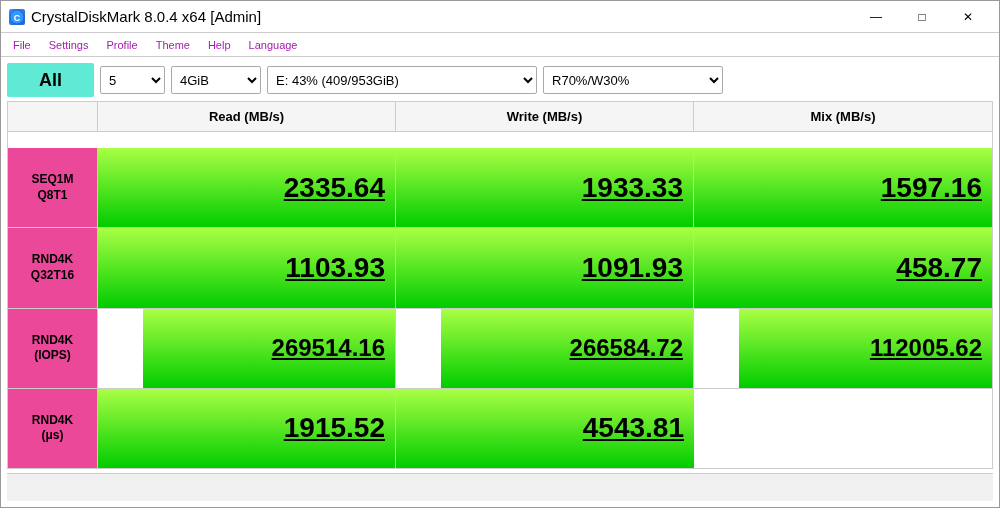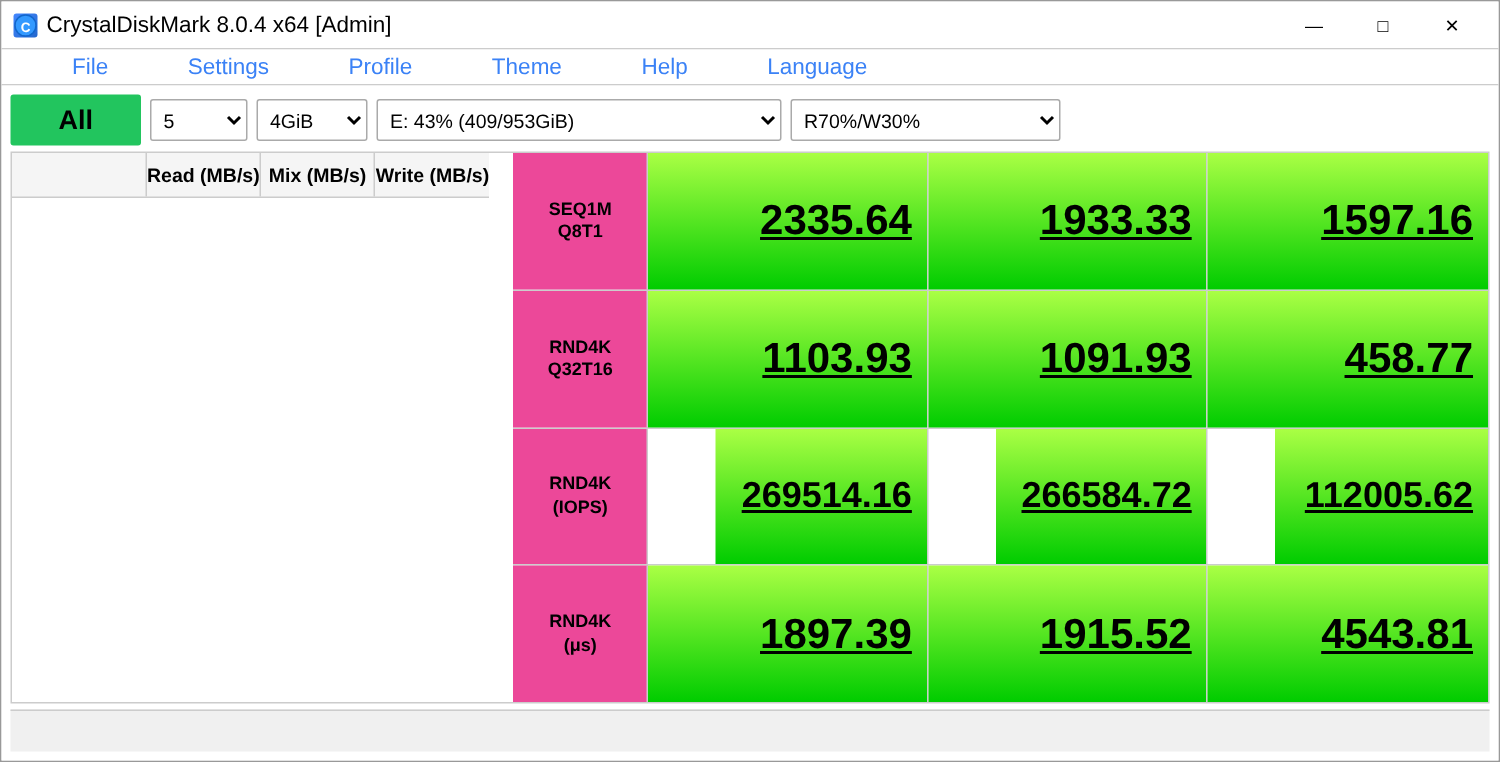--- a/index.html
+++ b/index.html
@@ -75,24 +75,23 @@
       align-items: center;
       padding: 0 4px;
       border-bottom: 1px solid #ccc;
       flex-shrink: 0;
       gap: 2px;
     }
 
     .menu-item {
       padding: 2px 8px;
       cursor: pointer;
-      font-size: 15px;
-      color: #3b82f6;
+      font-size: 11px;
+      color: #a21caf;
       border-radius: 2px;
-      margin-left: 35px;
     }
 
     
     .main-content {
       flex: 1;
       background: #ffffff;
       display: flex;
       flex-direction: column;
       padding: 6px;
       gap: 4px;
@@ -101,21 +100,21 @@
     
     .controls-row {
       display: flex;
       align-items: center;
       gap: 6px;
       height: 34px;
       flex-shrink: 0;
     }
 
     .all-btn {
-      background: #22c55e;
+      background: #5eead4;
       color: #000;
       font-weight: bold;
       font-size: 18px;
       border: none;
       cursor: pointer;
       padding: 4px 32px;
       height: 34px;
       min-width: 60px;
       border-radius: 2px;
     }
@@ -124,29 +123,29 @@
       height: 28px;
       border: 1px solid #aaa;
       background: white;
       padding: 0 4px;
       font-size: 13px;
       cursor: pointer;
       border-radius: 2px;
     }
 
     .select-narrow { width: 65px; }
-    .select-medium { width: 74px; }
+    .select-medium { width: 90px; }
     .select-drive { width: 270px; }
     .select-profile { width: 180px; }
 
     
     .bench-table {
       flex: 1;
       display: flex;
-      flex-direction: row;
+      flex-direction: column;
       border: 1px solid #ccc;
       gap: 16px;
     }
 
     .header-row {
       display: grid;
       grid-template-columns: 90px 1fr 1fr 1fr;
       background: #f5f5f5;
       border-bottom: 1px solid #ccc;
       height: 30px;
@@ -279,22 +278,22 @@
         <option>Default</option>
         <option>Peak Performance</option>
       </select>
     </div>
 
     <div class="bench-table">
 
       <div class="header-row">
         <div class="header-cell"></div>
         <div class="header-cell">Read (MB/s)</div>
+        <div class="header-cell">Write (MB/s)</div>
         <div class="header-cell">Mix (MB/s)</div>
-        <div class="header-cell">Write (MB/s)</div>
       </div>
 
       <div class="data-rows">
 
         <div class="data-row">
           <div class="row-label">SEQ1M<br>Q8T1</div>
           <div class="data-cell">2335.64</div>
           <div class="data-cell">1933.33</div>
           <div class="data-cell">1597.16</div>
         </div>
@@ -308,21 +307,20 @@
 
         <div class="data-row data-row-iops">
           <div class="row-label">RND4K<br>(IOPS)</div>
           <div class="data-cell">269514.16</div>
           <div class="data-cell">266584.72</div>
           <div class="data-cell">112005.62</div>
         </div>
 
         <div class="data-row">
           <div class="row-label">RND4K<br>(μs)</div>
-          <div class="data-cell">1897.39</div>
           <div class="data-cell">1915.52</div>
           <div class="data-cell">4543.81</div>
         </div>
 
       </div>
     </div>
 
     <div class="status-bar"></div>
 
   </div>

